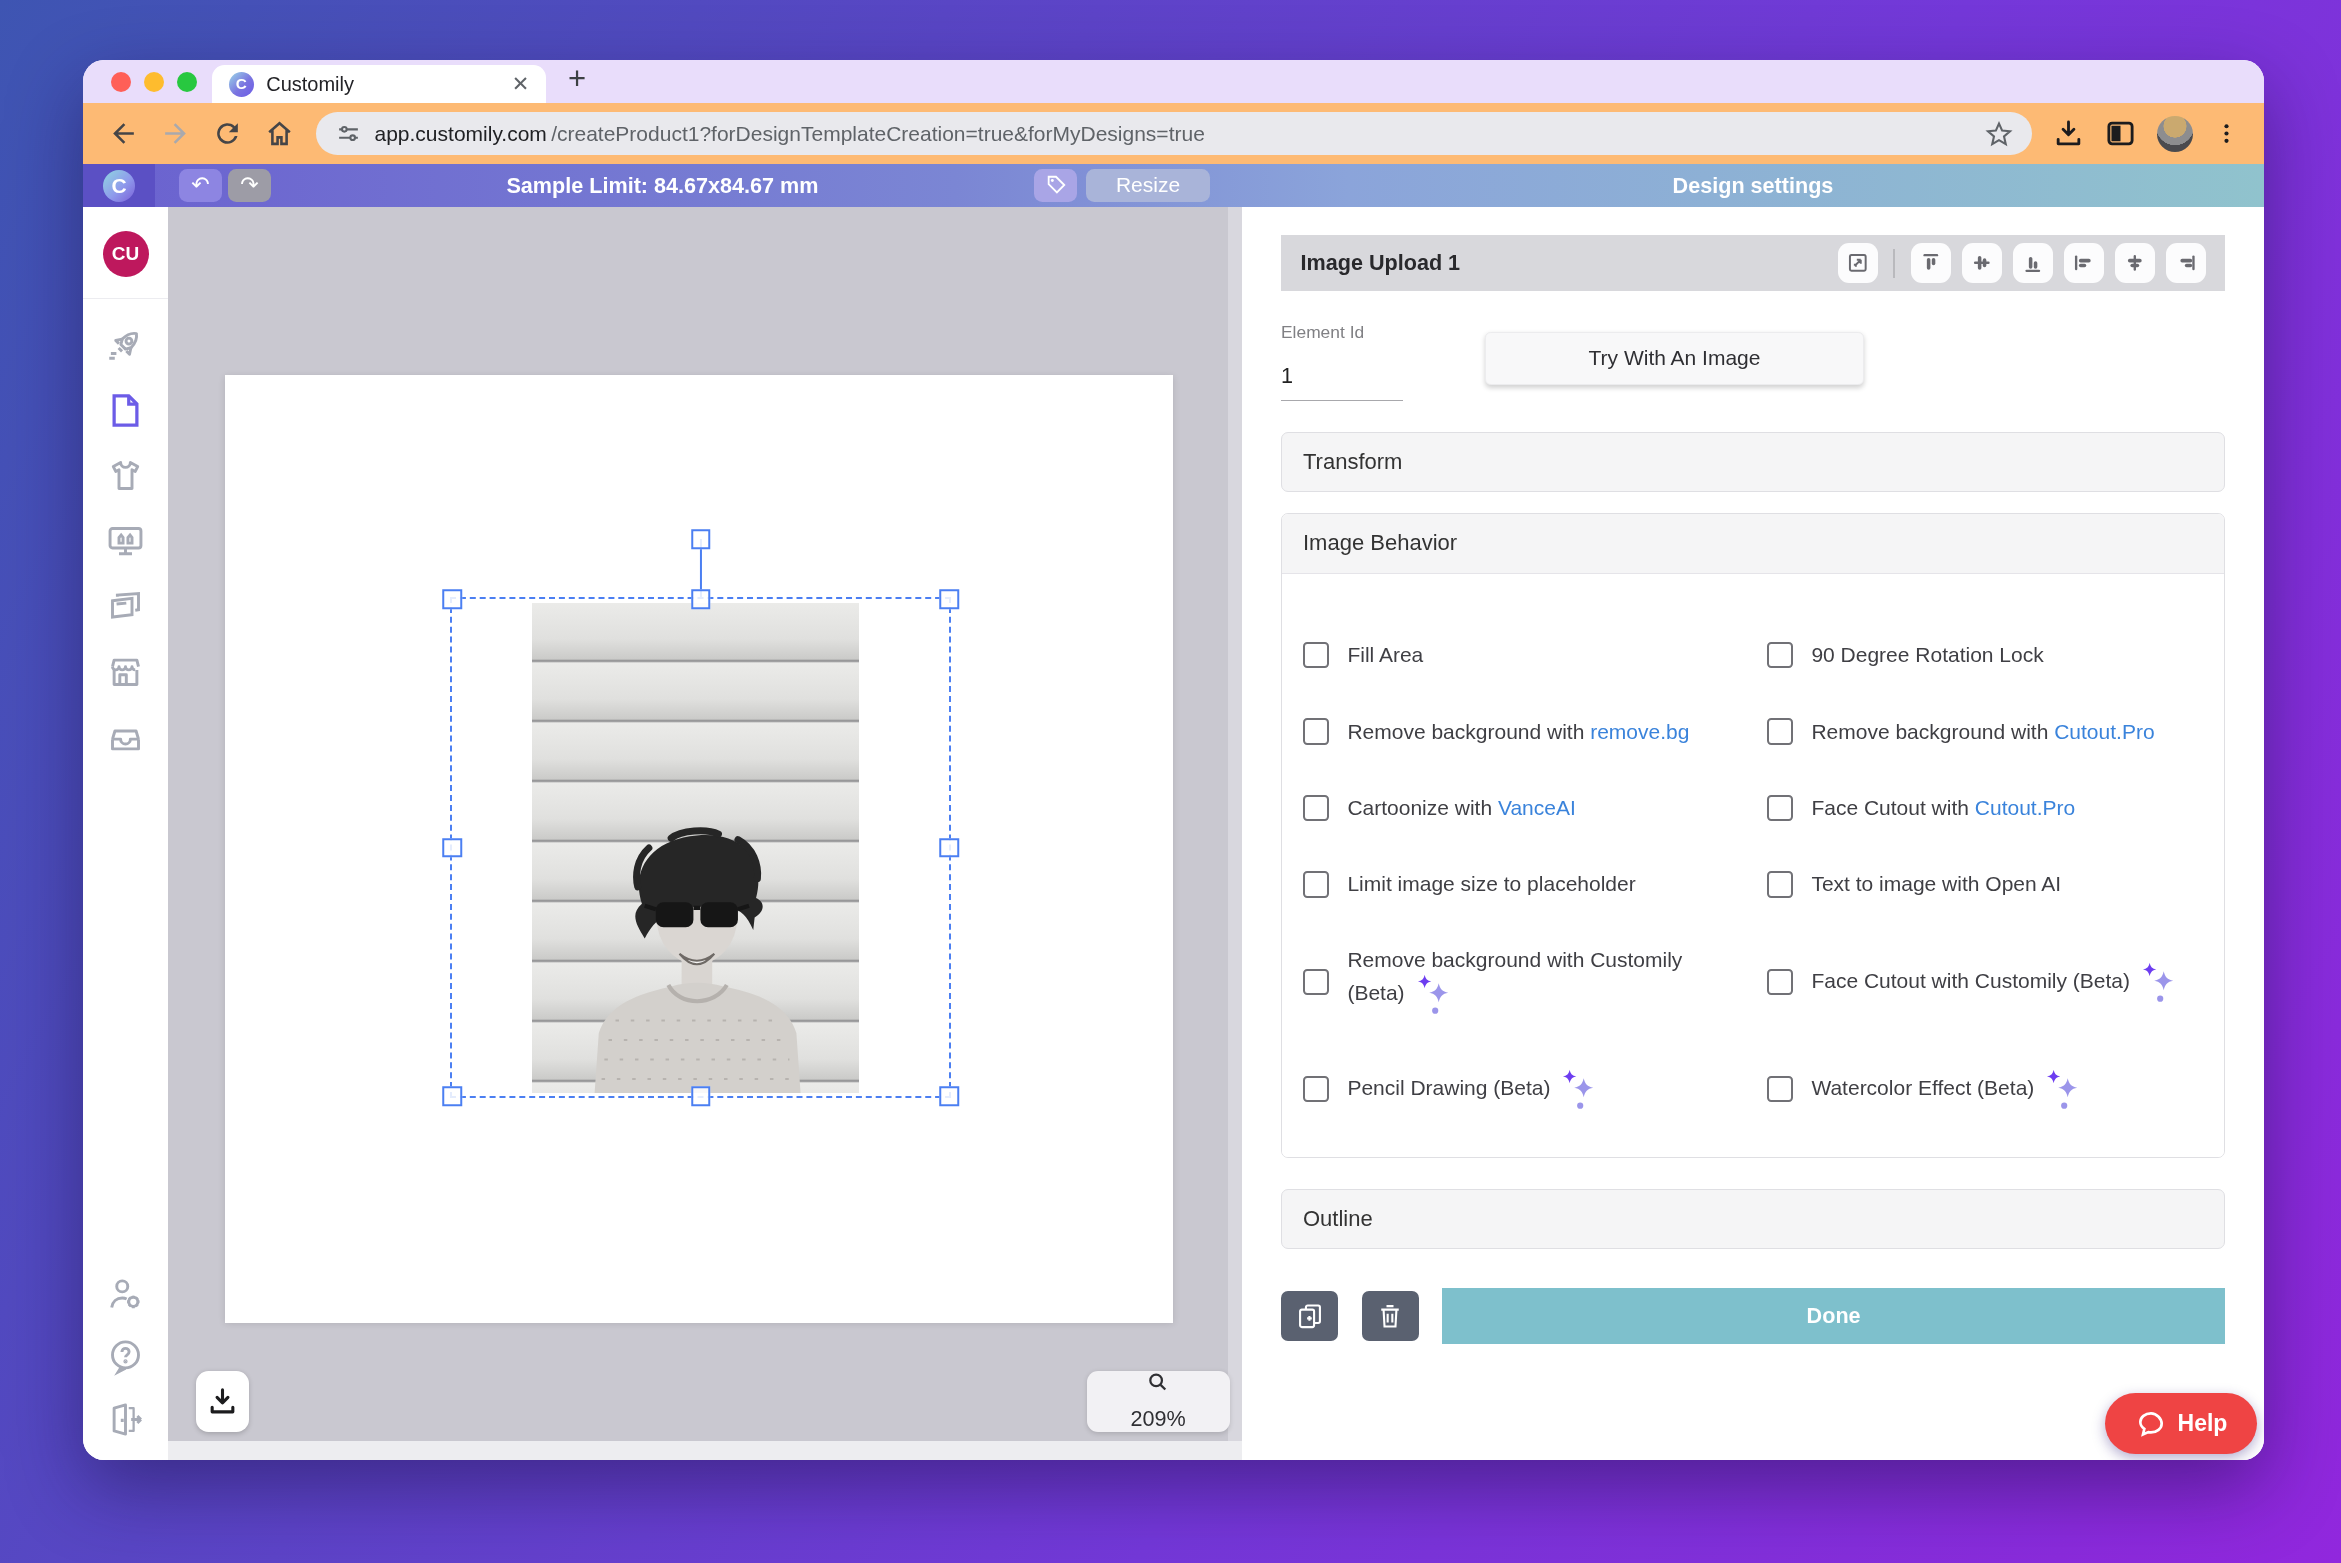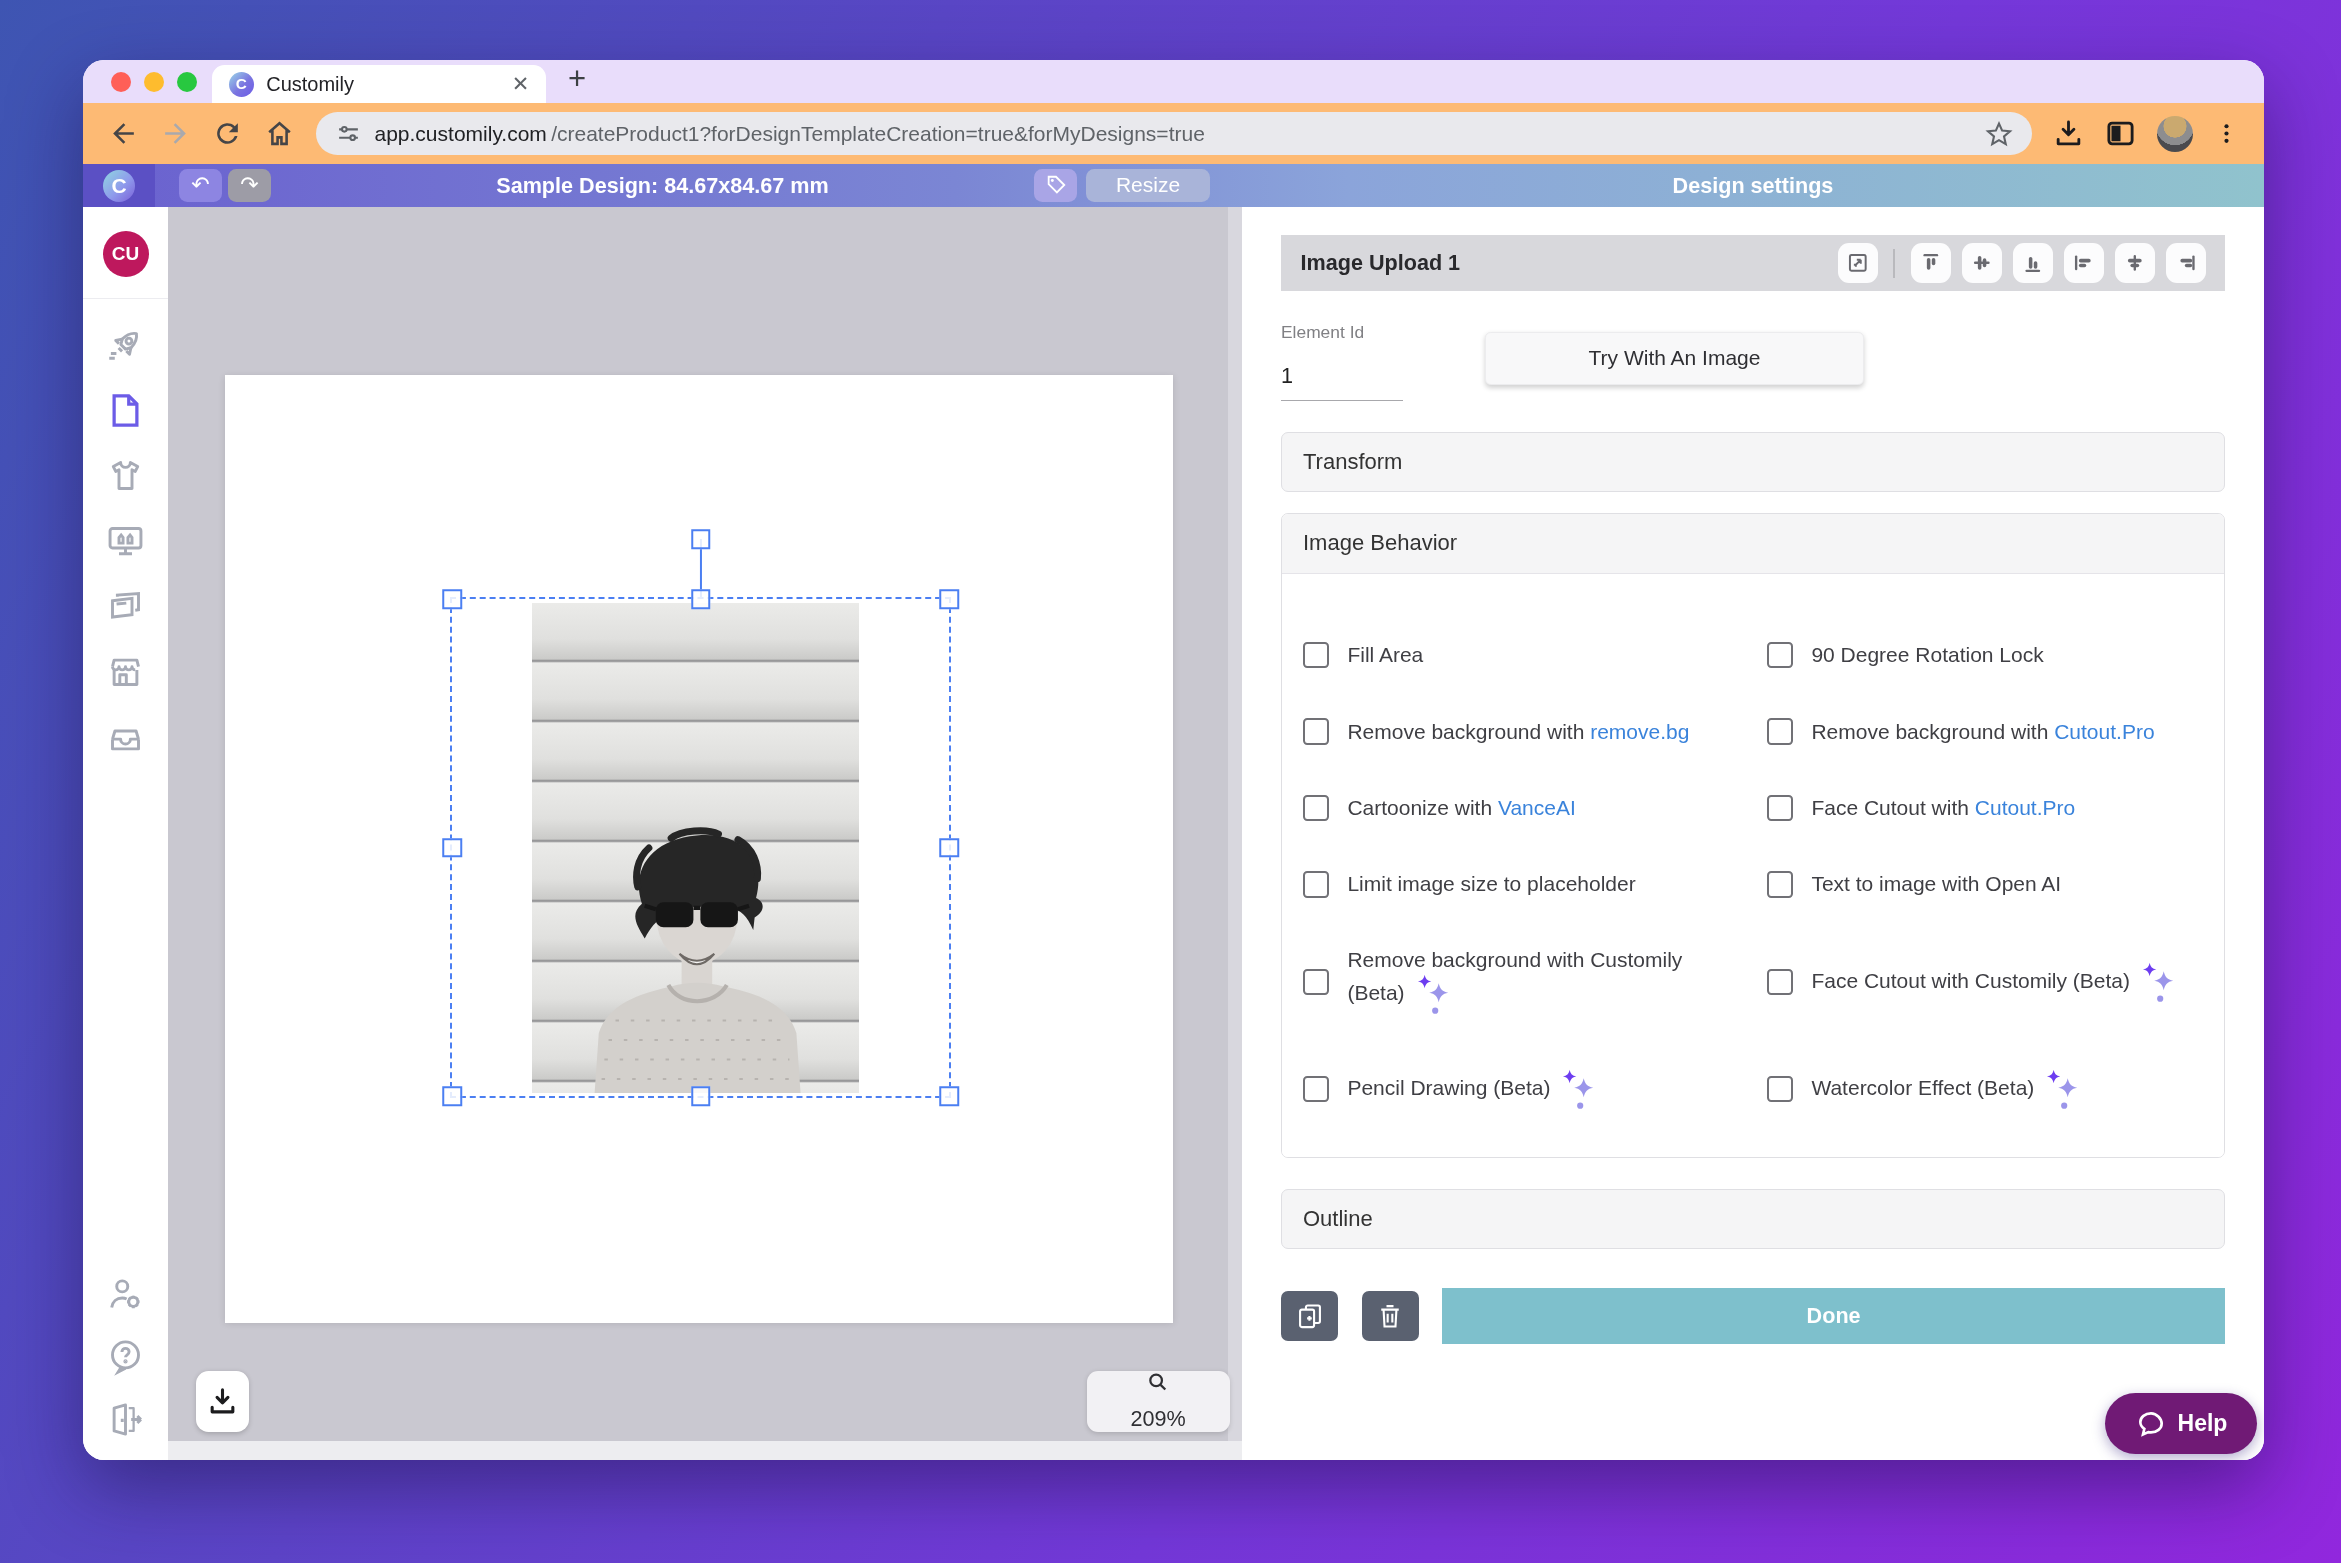--- a/index.html
+++ b/index.html
@@ -127,21 +127,21 @@
   .box { flex:0 0 auto; width:26.4px; height:26.4px; border:2.8px solid #717176; border-radius:4.2px; background:#fff; }
   .link { color:#3a83db; }
   .sparkles { display:inline-block; vertical-align:middle; margin-left:7px; }
 
   .actions { display:flex; align-items:center; margin-top:39px; }
   .icon-btn { width:57px; height:50px; background:#5a6170; border-radius:7px; display:flex;
     align-items:center; justify-content:center; margin-right:23.6px; }
   .done-btn { flex:1; height:56px; background:#7ec0cc; color:#fff; font-weight:bold; font-size:21.6px;
     display:flex; align-items:center; justify-content:center; }
 
-  .help-btn { position:absolute; right:7px; bottom:5.6px; width:152px; height:61px; background:#701a75;
+  .help-btn { position:absolute; right:7px; bottom:5.6px; width:152px; height:61px; background:#ef4444;
     border-radius:31px; display:flex; align-items:center; justify-content:center; gap:11px;
     color:#fff; font-weight:bold; font-size:23px; box-shadow:0 4.2px 12.5px rgba(40,20,120,.35); z-index:5; }
 </style>
 </head>
 <body>
 
 <div class="window">
 
   <div class="tabstrip">
     <div class="lights">
@@ -204,21 +204,21 @@
         </g>
       </svg>
   </div>
 
   <div class="app-header">
     <div class="logo-box">
       <div class="logo-circle">C</div>
     </div>
     <div class="hbtn undo">↶</div>
     <div class="hbtn redo">↷</div>
-    <div class="design-title">Sample Design: 84.67x84.67 mm</div>
+    <div class="design-title">Sample Limit: 84.67x84.67 mm</div>
     <div class="hbtn tagbtn">
       <svg width="22" height="22" viewBox="0 0 24 24">
           <path fill="none" stroke="#fff" stroke-width="2" d="M21 12 12 3H4v8l9 9z"></path>
           <circle cx="8" cy="7" r="1.6" fill="#fff"></circle>
         </svg>
     </div>
     <div class="hbtn resizebtn">Resize</div>
     <div class="settings-title">Design settings</div>
   </div>
 

